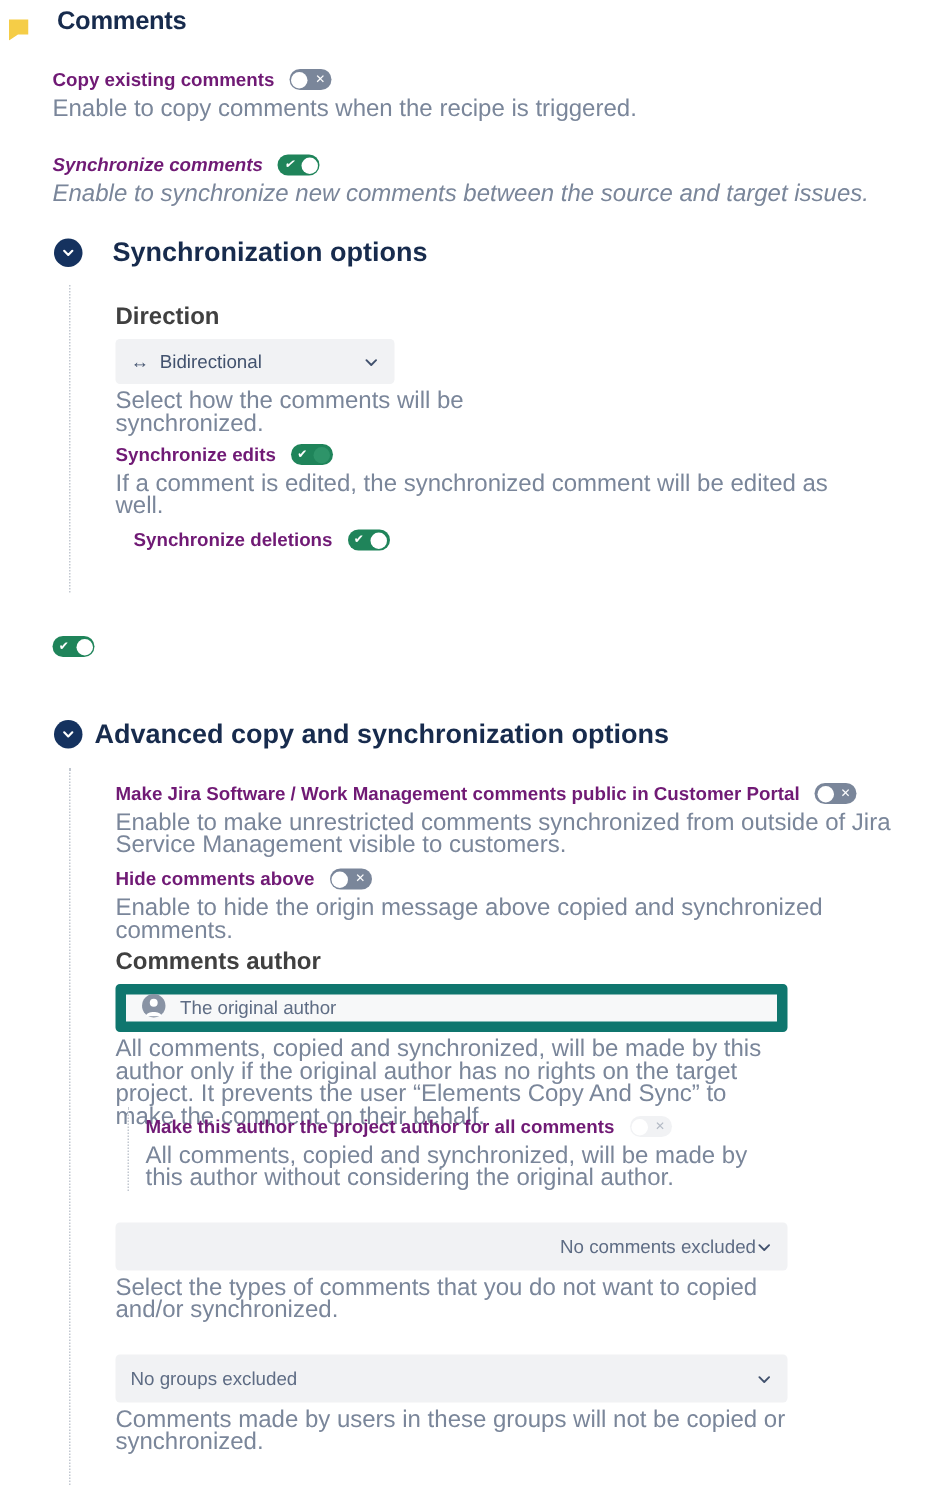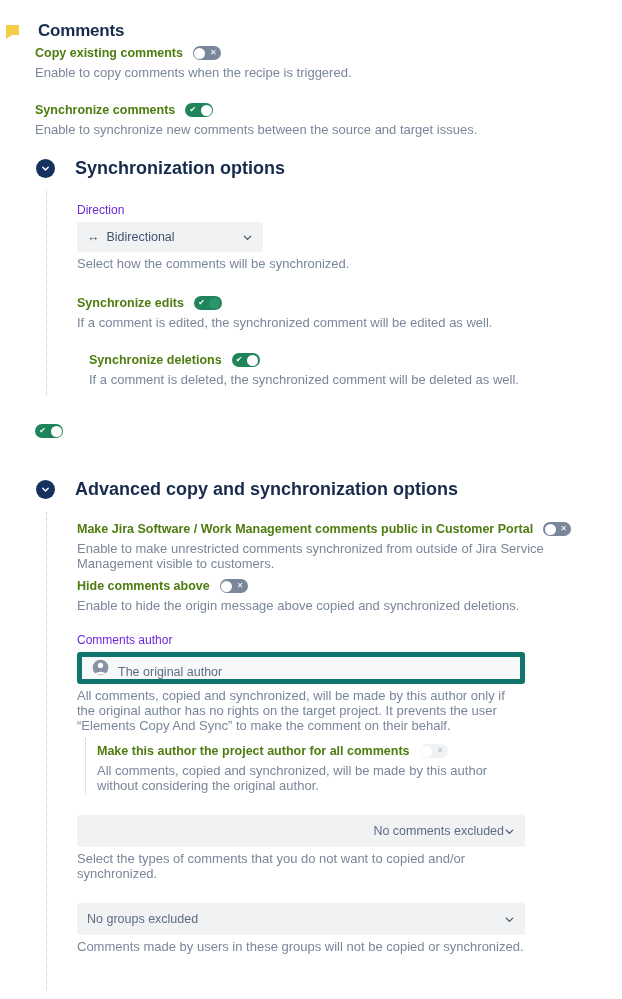--- a/index.html
+++ b/index.html
@@ -13,22 +13,21 @@
     font-family: "Liberation Sans", sans-serif;
     color: #172B4D;
     -webkit-font-smoothing: antialiased;
     overflow: hidden;
     position: relative;
   }
 
   
   .page-header {
     display: flex;
-    align-items: center;
-    padding: 16px 0 0 0;
+    padding: 4px 0 0 0;
     height: 30px;
   }
   .flag-icon {
     width: 26px;
     margin-left: 6px;
     display: flex;
     align-items: center;
     justify-content: flex-start;
   }
   .page-title {
@@ -39,25 +38,25 @@
     margin-left: 6px;
   }
   .row-label {
     display: flex;
     align-items: center;
     gap: 10px;
   }
   .label {
     font-size: 12.5px;
     font-weight: bold;
-    color: #4d7c0f;
+    color: #701a75;
     line-height: 16px;
   }
   .help {
-    font-size: 13px;
+    font-size: 16px;
     color: #7A869A;
     line-height: 15px;
     margin-top: 4px;
     max-width: 560px;
   }
   .help.wide { max-width: 455px; }
 
   
   .toggle {
     width: 28px;
@@ -130,23 +129,23 @@
 
   
   .guide {
     position: absolute;
     width: 0;
     border-left: 1px dotted #C1C7D0;
   }
 
   
   .field-label {
-    font-size: 12px;
-    font-weight: normal;
-    color: #6d28d9;
+    font-size: 16px;
+    font-weight: bold;
+    color: #404040;
     margin-bottom: 5px;
   }
   .select {
     background: #F1F2F4;
     border: none;
     border-radius: 3px;
     height: 30px;
     display: flex;
     align-items: center;
     padding: 0 10px;
@@ -160,25 +159,25 @@
     align-items: center;
     gap: 7px;
     white-space: nowrap;
     overflow: hidden;
   }
   .select .chev { flex: none; display: flex; }
   .select.muted .val { color: #5E6C84; }
 
   .textfield {
     background: #F7F8F9;
-    border: 5px solid #0f766e;
+    border: 7px solid #0f766e;
     border-radius: 3px;
     height: 32px;
     display: flex;
-    align-items: flex-end;
+    align-items: center;
     gap: 9px;
     padding: 0 10px;
     box-sizing: border-box;
     font-size: 12.5px;
     color: #5E6C84;
   }
 
   .absbox { position: absolute; }
 </style>
 </head>
@@ -197,21 +196,21 @@
   <div class="row-label">
     <span class="label">Copy existing comments</span>
     <span class="toggle off">
       <span class="knob"></span>
       <span class="mark">✕</span>
     </span>
   </div>
   <div class="help">Enable to copy comments when the recipe is triggered.</div>
 </div>
 
-<div class="absbox" style="left:35px; top:102px; width:560px;">
+<div class="absbox" style="left:35px; top:102px; width:560px;font-style:italic;">
   <div class="row-label">
     <span class="label">Synchronize comments</span>
     <span class="toggle on">
       <span class="knob"></span>
       <span class="mark">✔</span>
     </span>
   </div>
   <div class="help">Enable to synchronize new comments between the source and target issues.</div>
 </div>
 
@@ -254,39 +253,38 @@
 </div>
 
 <div class="absbox" style="left:77px; top:352px; width:480px;margin-left:12px;">
   <div class="row-label">
     <span class="label">Synchronize deletions</span>
     <span class="toggle on">
       <span class="knob"></span>
       <span class="mark">✔</span>
     </span>
   </div>
-  <div class="help">If a comment is deleted, the synchronized comment will be deleted as well.</div>
 </div>
 
 <div class="absbox" style="left:35px; top:424px; width:560px;">
   <div class="row-label">
     <span class="toggle on">
       <span class="knob"></span>
       <span class="mark">✔</span>
     </span>
   </div>
 </div>
 
 <div class="absbox collapse-row" style="left:36px; top:479px;">
   <span class="chev-circle">
     <svg width="9" height="9" viewBox="0 0 10 10">
         <path d="M2 3.6 L5 6.6 L8 3.6" stroke="#ffffff" stroke-width="1.6" fill="none" stroke-linecap="round" stroke-linejoin="round"></path>
       </svg>
   </span>
-  <span class="collapse-title" style="margin-left:20px;">Advanced copy and synchronization options</span>
+  <span class="collapse-title" style="margin-left:8px;">Advanced copy and synchronization options</span>
 </div>
 
 <div class="guide" style="left:46px; top:512px; height:478px;"></div>
 
 <div class="absbox" style="left:77px; top:521px; width:540px;">
   <div class="row-label">
     <span class="label">Make Jira Software / Work Management comments public in Customer Portal</span>
     <span class="toggle off">
       <span class="knob"></span>
       <span class="mark">✕</span>
@@ -296,21 +294,21 @@
 </div>
 
 <div class="absbox" style="left:77px; top:578px; width:540px;">
   <div class="row-label">
     <span class="label">Hide comments above</span>
     <span class="toggle off">
       <span class="knob"></span>
       <span class="mark">✕</span>
     </span>
   </div>
-  <div class="help">Enable to hide the origin message above copied and synchronized deletions.</div>
+  <div class="help">Enable to hide the origin message above copied and synchronized comments.</div>
 </div>
 
 <div class="absbox" style="left:77px; top:633px; width:448px;">
   <div class="field-label">Comments author</div>
   <div class="textfield">
     <span>
       <svg width="17" height="17" viewBox="0 0 20 20">
         <circle cx="10" cy="10" r="9.2" fill="#8993A4"></circle>
         <circle cx="10" cy="7.6" r="3.1" fill="#ffffff"></circle>
         <path d="M3.8 18.2 C4.6 13.9 15.4 13.9 16.2 18.2 Z" fill="#ffffff"></path>

